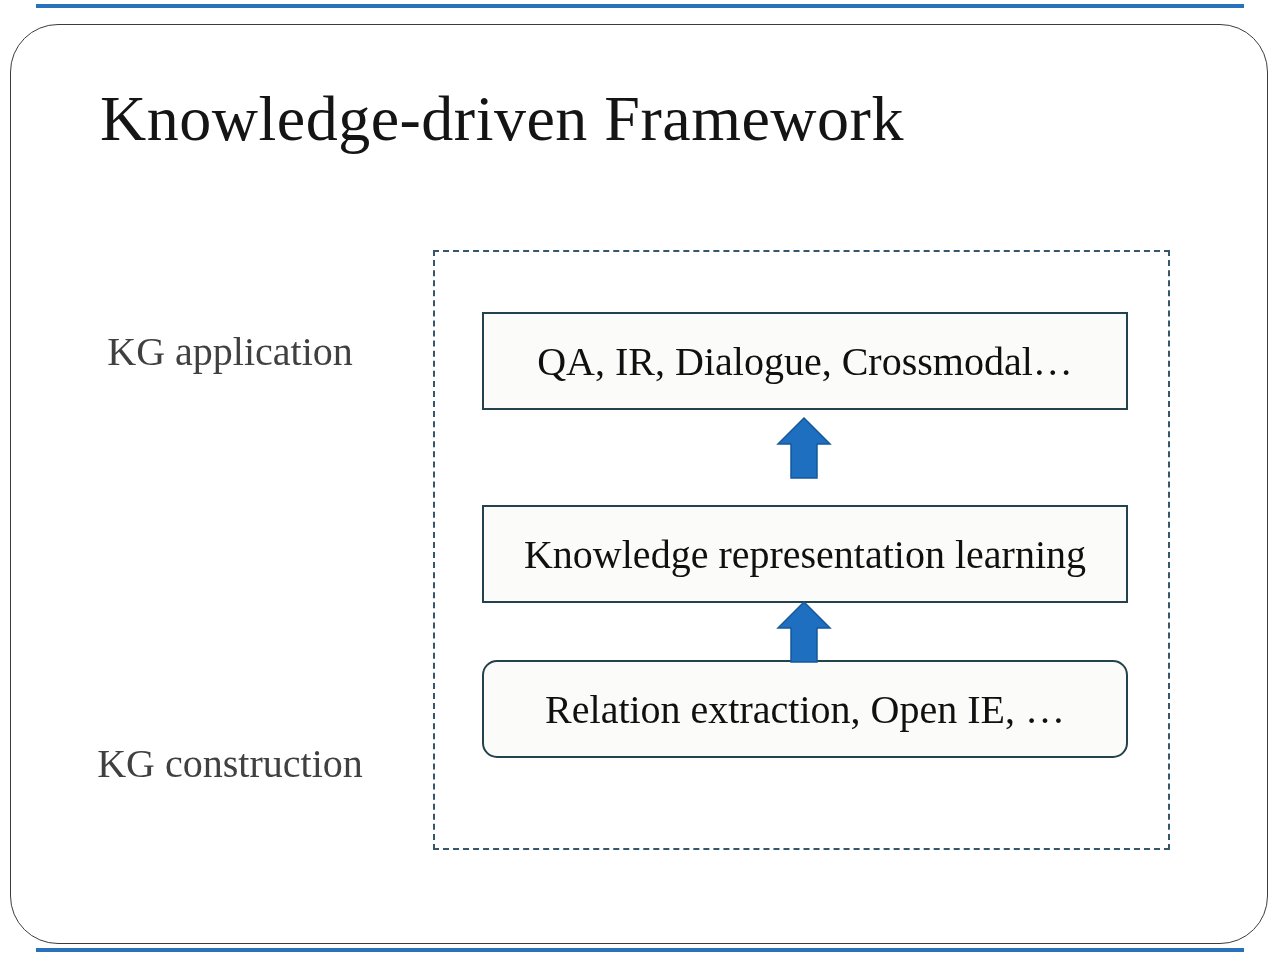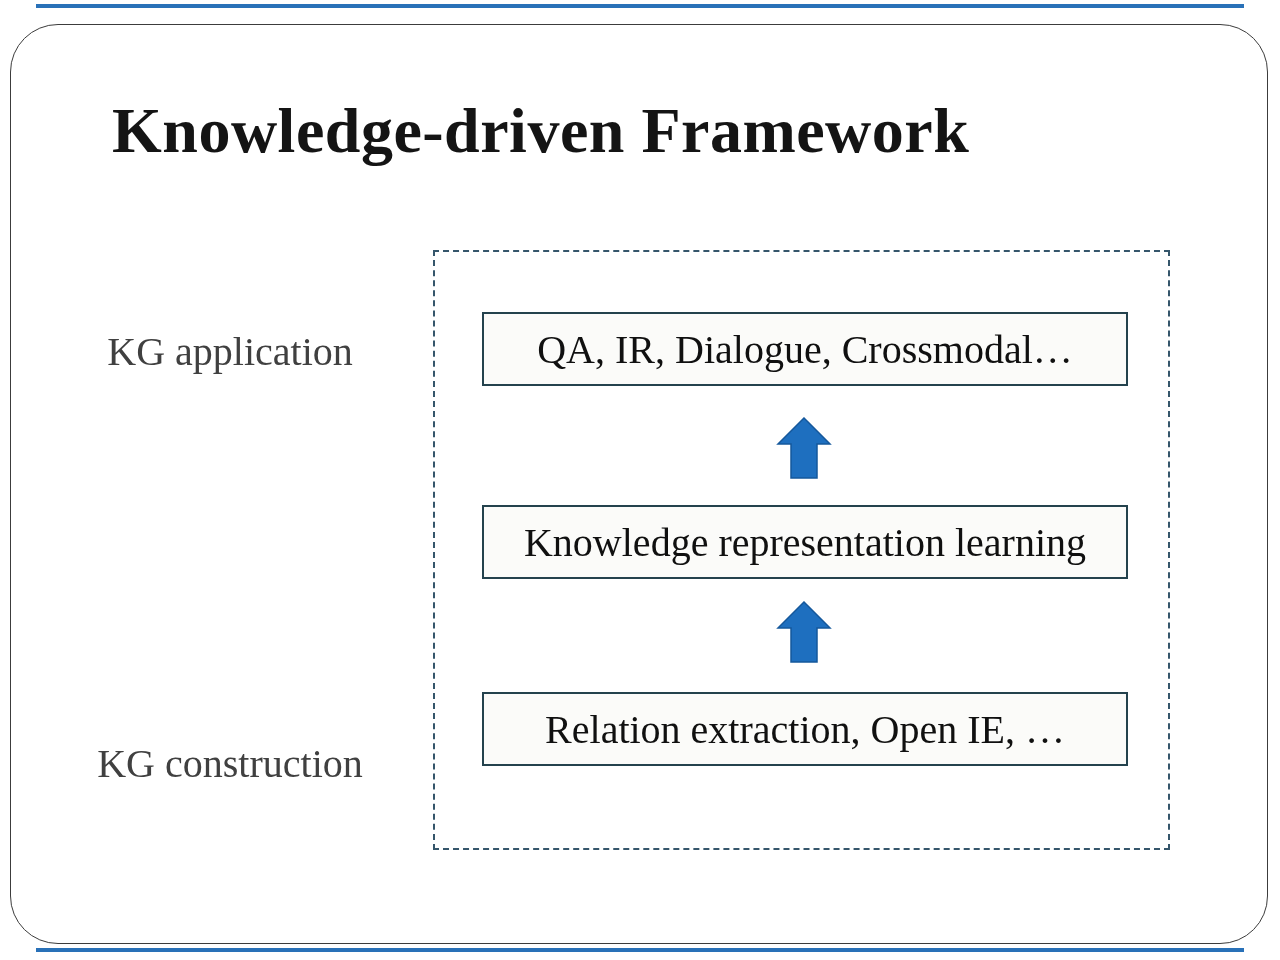--- a/index.html
+++ b/index.html
@@ -63,54 +63,54 @@
     color: #404040;
     white-space: nowrap;
   }
   .row-label.r1 { top: 328px; }
   .row-label.r2 { top: 521px; }
   .row-label.r3 { top: 740px; }
   .stage-box {
     position: absolute;
     left: 482px;
     width: 646px;
-    height: 74px;
+    height: 98px;
     box-sizing: border-box;
     border: 2px solid var(--box-border, #24424d);
     background: var(--box-fill, #fcfcfa);
     display: flex;
     align-items: center;
     justify-content: center;
     font-size: 40px;
     color: #101010;
     white-space: nowrap;
   }
   .stage-box.b1 { top: 312px; }
   .stage-box.b2 { top: 505px; text-align: right; }
-  .stage-box.b3 { top: 692px; }
+  .stage-box.b3 { top: 660px; border-radius: 15px; }
   .up-arrow {
     position: absolute;
     left: 776px;
     width: 56px;
     height: 62px;
   }
   .up-arrow.a1 { top: 417px; }
   .up-arrow.a2 { top: 601px; }
   .up-arrow svg { display: block; }
 </style>
 </head>
 <body>
 
 <div class="stage">
 
   <div class="accent-line top"></div>
   <div class="accent-line bottom"></div>
   <div class="slide-border"></div>
 
-  <h1 class="slide-title" style="margin:16px; font-weight:bold;">Knowledge-driven Framework</h1>
+  <h1 class="slide-title" style="margin:4px; font-weight:normal;">Knowledge-driven Framework</h1>
 
   <div class="dashed-frame"></div>
 
   <div class="row-label r1">KG application</div>
   <div class="row-label r3">KG construction</div>
 
   <div class="stage-box b1">QA, IR, Dialogue, Crossmodal…</div>
   <div class="stage-box b2">Knowledge representation learning</div>
   <div class="stage-box b3">Relation extraction, Open IE, …</div>
 

